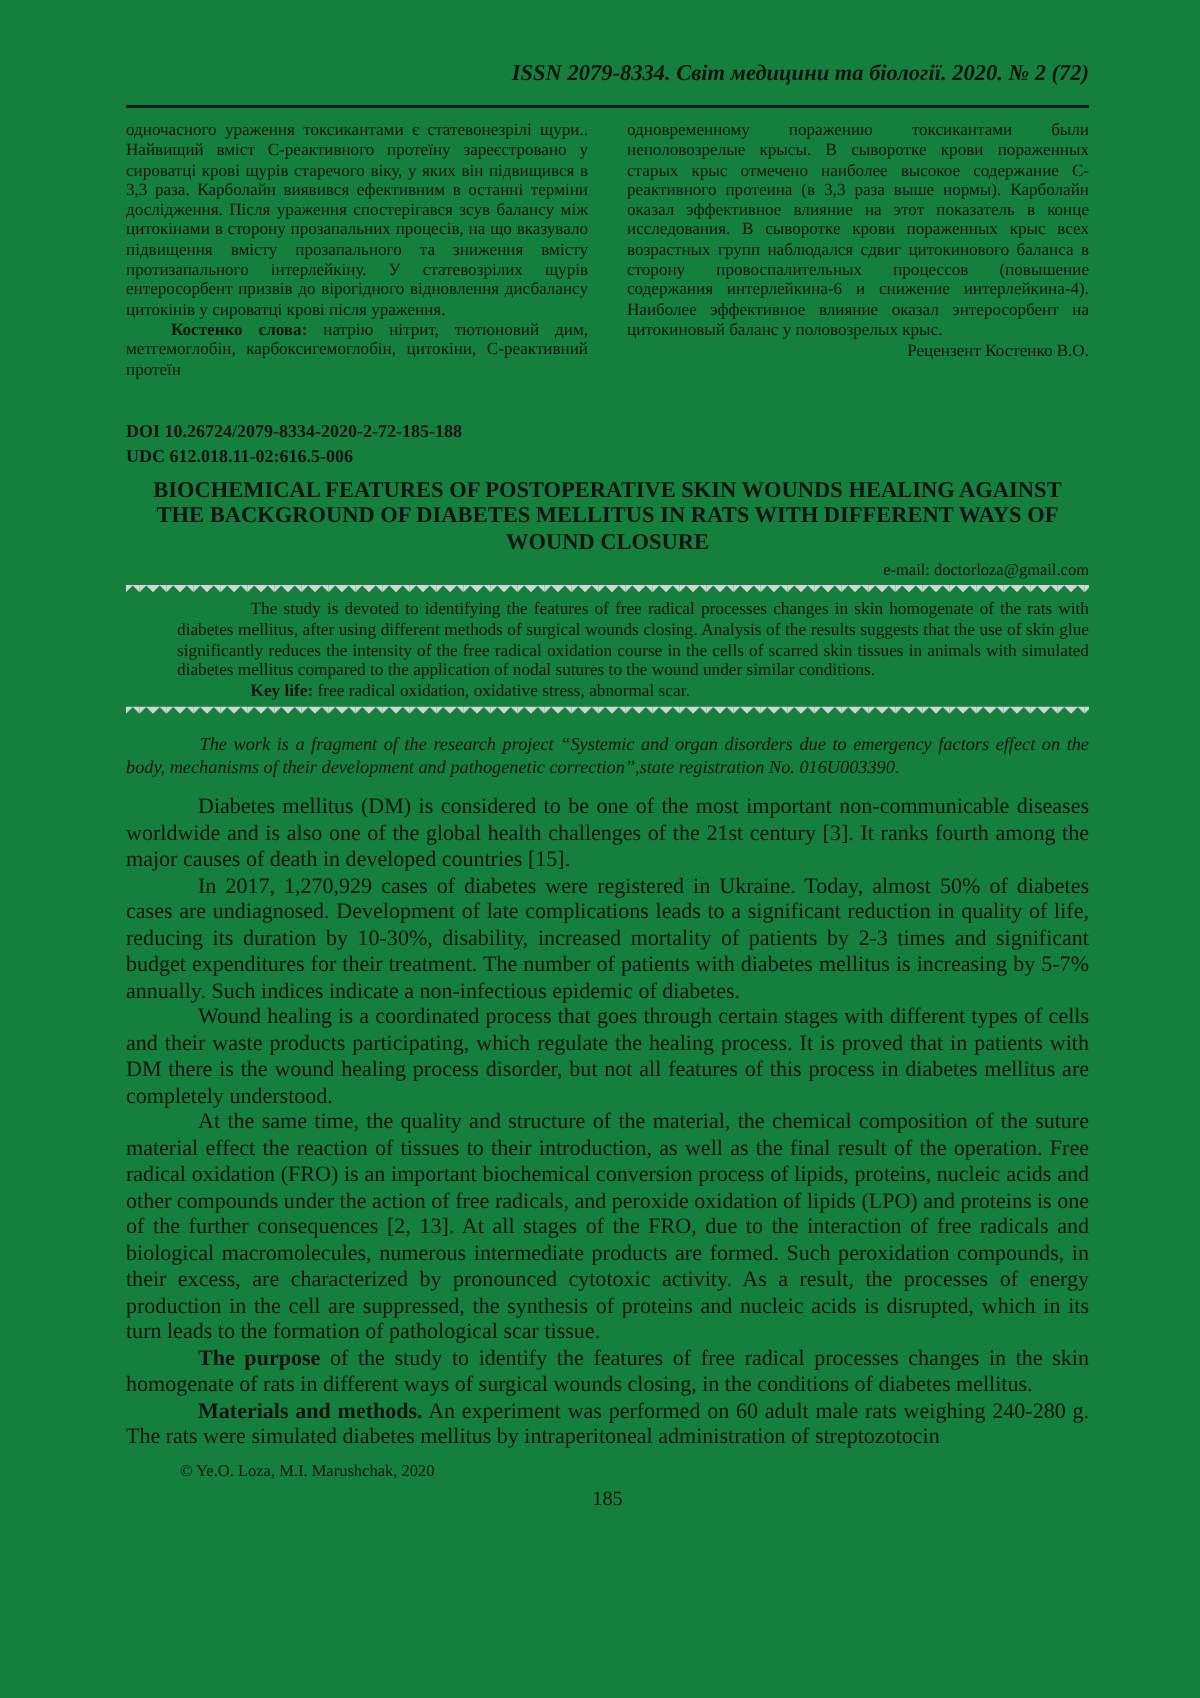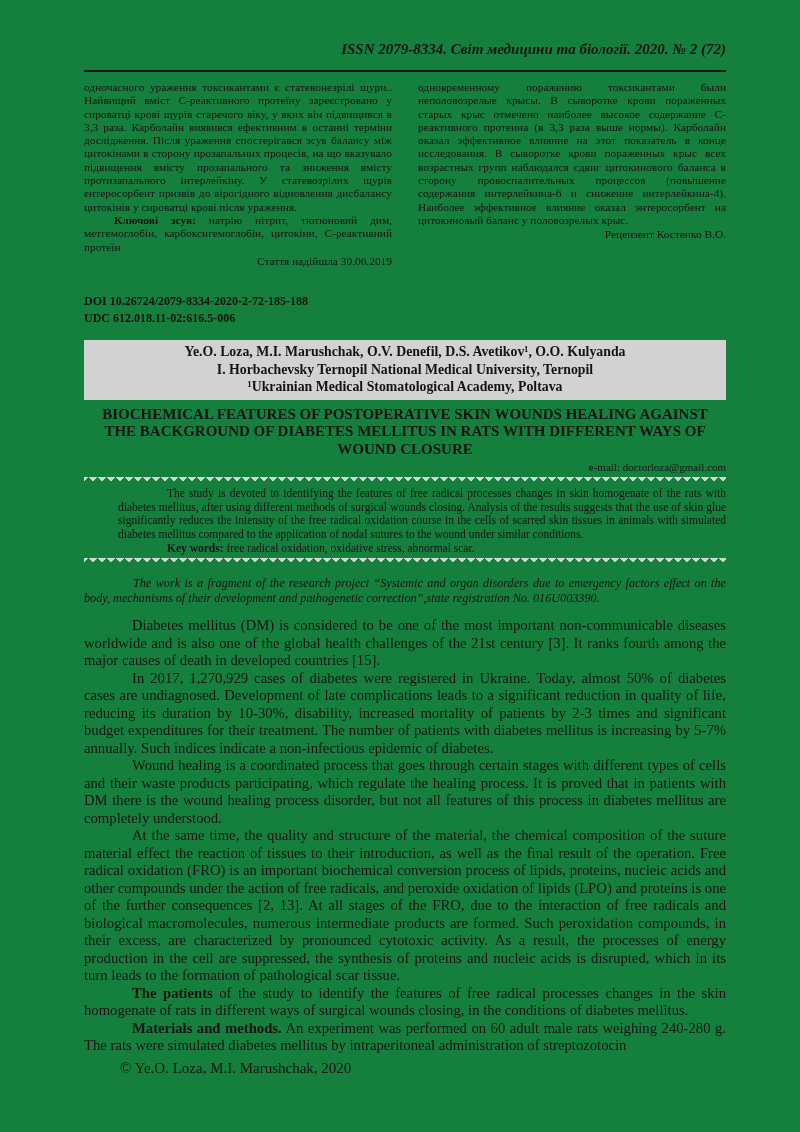--- a/index.html
+++ b/index.html
@@ -70,77 +70,72 @@
     font-size:12.2px;
     line-height:15px;
     text-align:justify;
     text-indent:49px;
     margin:11px 0 0;
   }
   
   .body-text{margin-top:11px;font-size:14.7px;line-height:17.5px;text-align:justify;}
   .body-text p{margin:0;text-indent:48px;}
   
-  .copyright{font-size:15px;line-height:13px;margin-top:7px;padding-left:36px;}
+  .copyright{font-size:11px;line-height:13px;margin-top:7px;padding-left:36px;}
   .pagenum{text-align:center;font-size:13.5px;line-height:16px;margin-top:3px;}
   b{font-weight:bold;}
 </style>
 </head>
 <body>
 
 <div class="page">
 
   <header>
     <div class="issn">ISSN 2079-8334. Світ медицини та біології. 2020. № 2 (72)</div>
   </header>
 
   <section class="two-col">
     <div class="col">
       <p>одночасного ураження токсикантами є статевонезрілі щури.. Найвищий вміст С-реактивного протеїну зареєстровано у сироватці крові щурів старечого віку, у яких він підвищився в 3,3 раза. Карболайн виявився ефективним в останні терміни дослідження. Після ураження спостерігався зсув балансу між цитокінами в сторону прозапальних процесів, на що вказувало підвищення вмісту прозапального та зниження вмісту протизапального інтерлейкіну. У статевозрілих щурів ентеросорбент призвів до вірогідного відновлення дисбалансу цитокінів у сироватці крові після ураження.</p>
-      <p class="kw"><b>Ключові зсув:</b><span> натрію нітрит, тютюновий дим, метгемоглобін, карбоксигемоглобін, цитокіни, С-реактивний протеїн</span></p>
-      <p class="align-right">Стаття надійшла 30.06.2019</p>
+      <p class="kw"><b>Костенко слова:</b><span> натрію нітрит, тютюновий дим, метгемоглобін, карбоксигемоглобін, цитокіни, С-реактивний протеїн</span></p>
     </div>
     <div class="col">
       <p>одновременному поражению токсикантами были неполовозрелые крысы. В сыворотке крови пораженных старых крыс отмечено наиболее высокое содержание С-реактивного протеина (в 3,3 раза выше нормы). Карболайн оказал эффективное влияние на этот показатель в конце исследования. В сыворотке крови пораженных крыс всех возрастных групп наблюдался сдвиг цитокинового баланса в сторону провоспалительных процессов (повышение содержания интерлейкина-6 и снижение интерлейкина-4). Наиболее эффективное влияние оказал энтеросорбент на цитокиновый баланс у половозрелых крыс.</p>
       <p class="align-right">Рецензент Костенко В.О.</p>
     </div>
   </section>
 
   <section class="ids">
     <div>DOI 10.26724/2079-8334-2020-2-72-185-188</div>
     <div>UDC 612.018.11-02:616.5-006</div>
   </section>
 
-  <section class="authors-block">
-    <div>Ye.O. Loza, M.I. Marushchak, O.V. Denefil, D.S. Avetikov¹, O.O. Kulyanda</div>
-    <div>I. Horbachevsky Ternopil National Medical University, Ternopil</div>
-    <div>¹Ukrainian Medical Stomatological Academy, Poltava</div>
-  </section>
 
   <h1 class="title">BIOCHEMICAL FEATURES OF POSTOPERATIVE SKIN WOUNDS HEALING AGAINST THE BACKGROUND OF DIABETES MELLITUS IN RATS WITH DIFFERENT WAYS OF WOUND CLOSURE</h1>
 
   <div class="email">e-mail: doctorloza@gmail.com</div>
 
   <div class="zigzag"></div>
 
   <section class="abstract">
     <p>The study is devoted to identifying the features of free radical processes changes in skin homogenate of the rats with diabetes mellitus, after using different methods of surgical wounds closing. Analysis of the results suggests that the use of skin glue significantly reduces the intensity of the free radical oxidation course in the cells of scarred skin tissues in animals with simulated diabetes mellitus compared to the application of nodal sutures to the wound under similar conditions.</p>
-    <p><b>Key words:</b><span> free radical oxidation, oxidative stress, abnormal scar.</span></p>
+    <p><b>Key life:</b><span> free radical oxidation, oxidative stress, abnormal scar.</span></p>
   </section>
 
   <div class="zigzag"></div>
 
   <p class="fragment">The work is a fragment of the research project “Systemic and organ disorders due to emergency factors effect on the body, mechanisms of their development and pathogenetic correction”,state registration No. 016U003390.</p>
 
   <section class="body-text">
     <p>Diabetes mellitus (DM) is considered to be one of the most important non-communicable diseases worldwide and is also one of the global health challenges of the 21st century [3]. It ranks fourth among the major causes of death in developed countries [15].</p>
     <p>In 2017, 1,270,929 cases of diabetes were registered in Ukraine. Today, almost 50% of diabetes cases are undiagnosed. Development of late complications leads to a significant reduction in quality of life, reducing its duration by 10-30%, disability, increased mortality of patients by 2-3 times and significant budget expenditures for their treatment. The number of patients with diabetes mellitus is increasing by 5-7% annually. Such indices indicate a non-infectious epidemic of diabetes.</p>
     <p>Wound healing is a coordinated process that goes through certain stages with different types of cells and their waste products participating, which regulate the healing process. It is proved that in patients with DM there is the wound healing process disorder, but not all features of this process in diabetes mellitus are completely understood.</p>
     <p>At the same time, the quality and structure of the material, the chemical composition of the suture material effect the reaction of tissues to their introduction, as well as the final result of the operation. Free radical oxidation (FRO) is an important biochemical conversion process of lipids, proteins, nucleic acids and other compounds under the action of free radicals, and peroxide oxidation of lipids (LPO) and proteins is one of the further consequences [2, 13]. At all stages of the FRO, due to the interaction of free radicals and biological macromolecules, numerous intermediate products are formed. Such peroxidation compounds, in their excess, are characterized by pronounced cytotoxic activity. As a result, the processes of energy production in the cell are suppressed, the synthesis of proteins and nucleic acids is disrupted, which in its turn leads to the formation of pathological scar tissue.</p>
-    <p><b>The patients</b><span> of the study to identify the features of free radical processes changes in the skin homogenate of rats in different ways of surgical wounds closing, in the conditions of diabetes mellitus.</span></p>
+    <p><b>The purpose</b><span> of the study to identify the features of free radical processes changes in the skin homogenate of rats in different ways of surgical wounds closing, in the conditions of diabetes mellitus.</span></p>
     <p><b>Materials and methods.</b><span> An experiment was performed on 60 adult male rats weighing 240-280 g. The rats were simulated diabetes mellitus by intraperitoneal administration of streptozotocin</span></p>
   </section>
 
   <footer>
     <div class="copyright">©  Ye.O. Loza, M.I. Marushchak, 2020</div>
+    <div class="pagenum">185</div>
   </footer>
 
 </div>
 
 </body></html>

